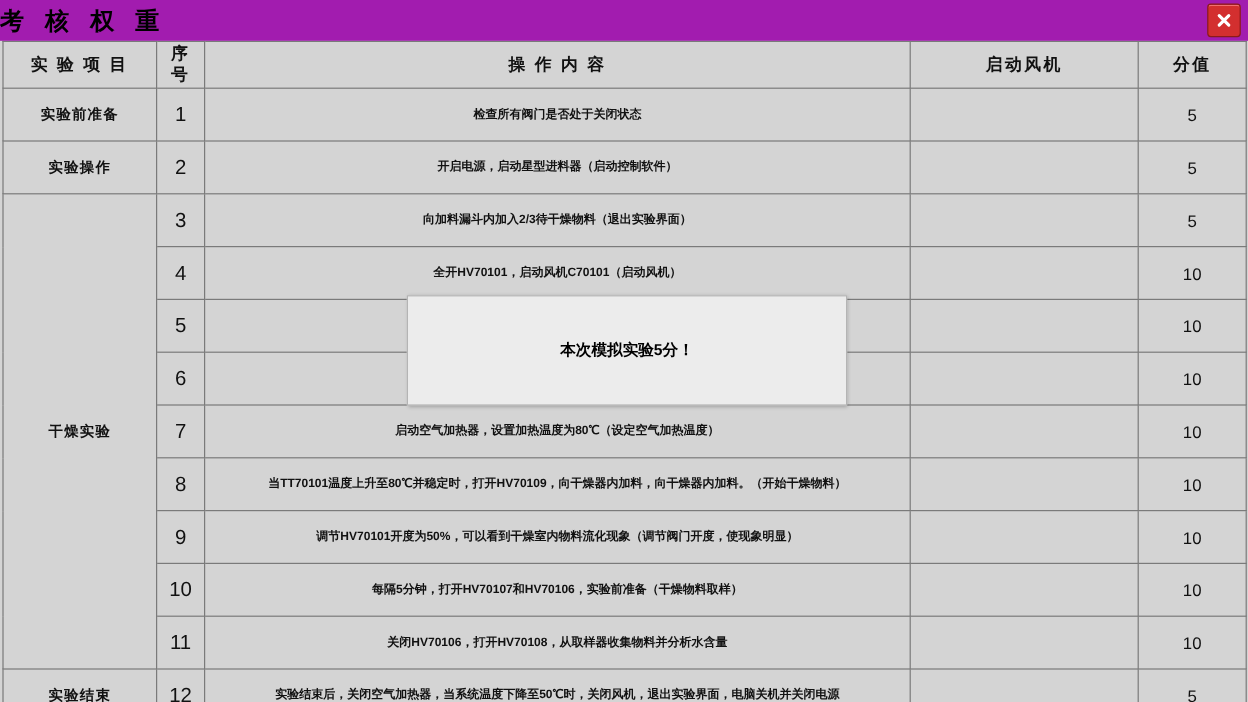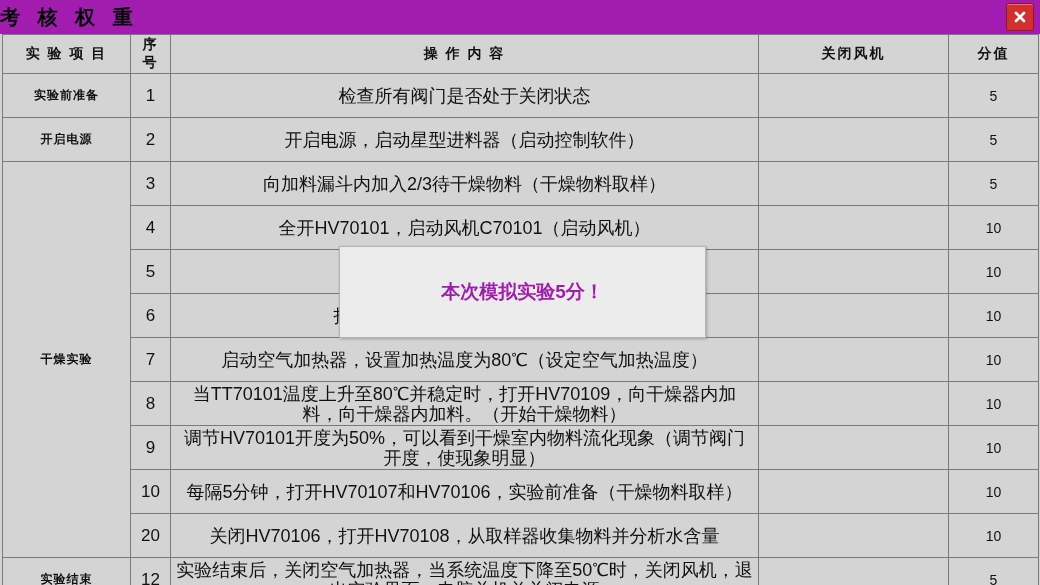--- a/index.html
+++ b/index.html
@@ -75,45 +75,46 @@
   }
   table.weights td.cat {
     font-weight: bold;
     letter-spacing: 1px;
     font-size: 12px;
   }
   table.weights td.num {
     font-size: 17px;
   }
   table.weights td.content {
-    font-size: 18px;
+    font-size: 10px;
     line-height: 20px;
+    font-weight: bold;
   }
   table.weights td.score {
     font-size: 14px;
   }
   table.weights td.deduct { }
 
   .dialog {
     position: absolute;
     left: 339px;
     top: 246px;
     width: 365px;
     height: 90px;
     background: #ececec;
     border: 1px solid #b4b4b4;
     box-shadow: 1px 1px 3px rgba(0,0,0,0.25);
     display: flex;
     align-items: center;
     justify-content: center;
   }
   .dialog-text {
-    font-size: 19px;
-    font-weight: bold;
-    color: #a21caf;
+    font-size: 13px;
+    font-weight: bold;
+    color: #000000;
   }
 </style>
 </head>
 <body>
 
 <div class="titlebar">
   <div class="title-text">考 核 权 重</div>
   <div class="close-btn">
     <span>
       <svg width="16" height="16" viewBox="0 0 16 16">
@@ -129,43 +130,43 @@
       <col class="c2">
       <col class="c3">
       <col class="c4">
       <col class="c5">
   </colgroup>
   <thead>
     <tr>
       <th>实 验 项 目</th>
       <th>序号</th>
       <th>操 作 内 容</th>
-      <th>关闭风机</th>
+      <th>启动风机</th>
       <th>分值</th>
     </tr>
   </thead>
   <tbody>
     <tr style="height:44px;">
       <td class="cat">实验前准备</td>
       <td class="num">1</td>
       <td class="content">检查所有阀门是否处于关闭状态</td>
       <td class="deduct"></td>
       <td class="score">5</td>
     </tr>
     <tr style="height:44px;">
-      <td class="cat">开启电源</td>
+      <td class="cat">实验操作</td>
       <td class="num">2</td>
       <td class="content">开启电源，启动星型进料器（启动控制软件）</td>
       <td class="deduct"></td>
       <td class="score">5</td>
     </tr>
     <tr style="height:44px;">
       <td class="cat" rowspan="9">干燥实验</td>
       <td class="num">3</td>
-      <td class="content">向加料漏斗内加入2/3待干燥物料（干燥物料取样）</td>
+      <td class="content">向加料漏斗内加入2/3待干燥物料（退出实验界面）</td>
       <td class="deduct"></td>
       <td class="score">5</td>
     </tr>
     <tr style="height:44px;">
       <td class="num">4</td>
       <td class="content">全开HV70101，启动风机C70101（启动风机）</td>
       <td class="deduct"></td>
       <td class="score">10</td>
     </tr>
     <tr style="height:44px;">
@@ -198,21 +199,21 @@
       <td class="deduct"></td>
       <td class="score">10</td>
     </tr>
     <tr style="height:44px;">
       <td class="num">10</td>
       <td class="content">每隔5分钟，打开HV70107和HV70106，实验前准备（干燥物料取样）</td>
       <td class="deduct"></td>
       <td class="score">10</td>
     </tr>
     <tr style="height:44px;">
-      <td class="num">20</td>
+      <td class="num">11</td>
       <td class="content">关闭HV70106，打开HV70108，从取样器收集物料并分析水含量</td>
       <td class="deduct"></td>
       <td class="score">10</td>
     </tr>
     <tr style="height:44px;">
       <td class="cat">实验结束</td>
       <td class="num">12</td>
       <td class="content">实验结束后，关闭空气加热器，当系统温度下降至50℃时，关闭风机，退出实验界面，电脑关机并关闭电源</td>
       <td class="deduct"></td>
       <td class="score">5</td>

